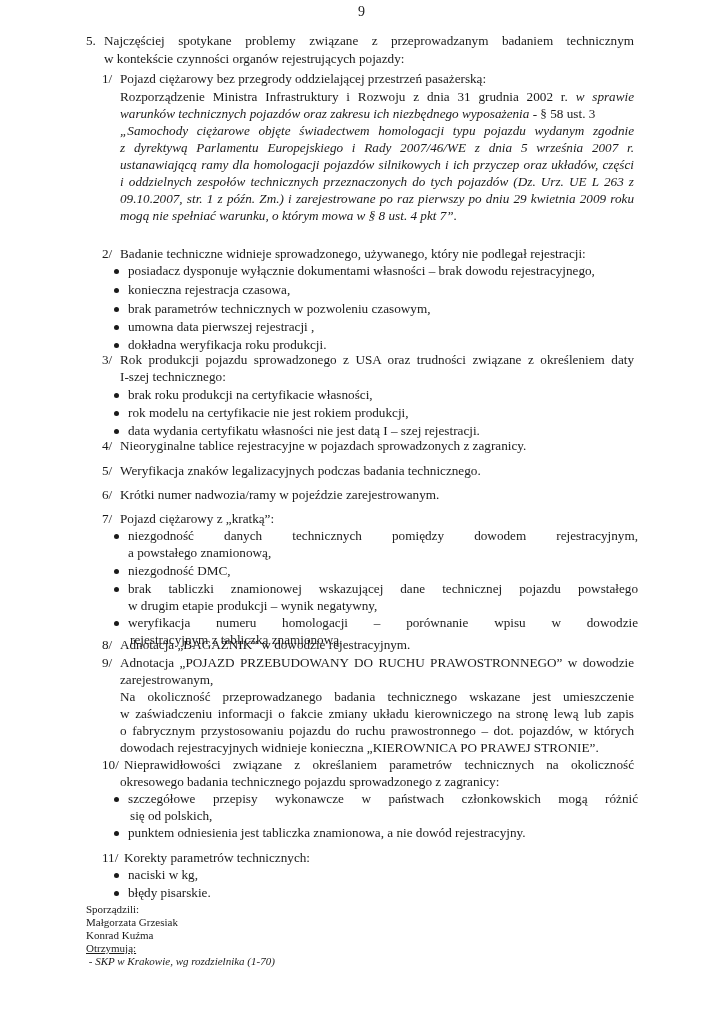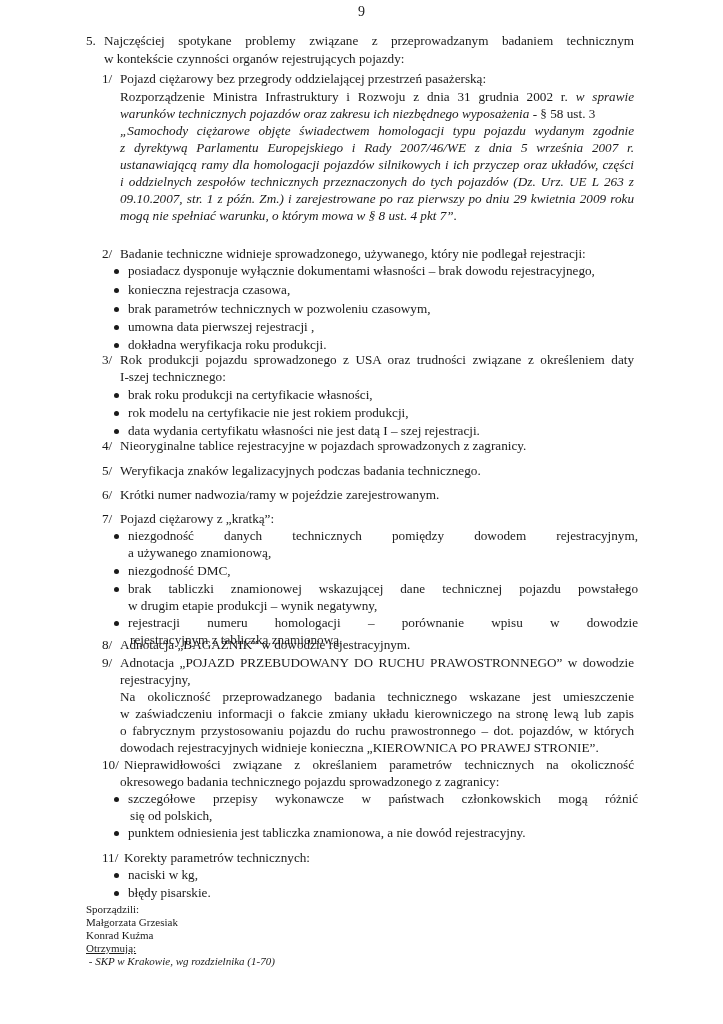--- a/index.html
+++ b/index.html
@@ -66,36 +66,36 @@
   <div class="line" style="left:120px;top:437px;">Nieoryginalne tablice rejestracyjne w pojazdach sprowadzonych z zagranicy.</div>
   <div class="line" style="left:102px;top:462px;">5/</div>
   <div class="line" style="left:120px;top:462px;">Weryfikacja znaków legalizacyjnych podczas badania technicznego.</div>
   <div class="line" style="left:102px;top:486px;">6/</div>
   <div class="line" style="left:120px;top:486px;">Krótki numer nadwozia/ramy w pojeździe zarejestrowanym.</div>
 
   <div class="line" style="left:102px;top:510px;">7/</div>
   <div class="line" style="left:120px;top:510px;">Pojazd ciężarowy z „kratką”:</div>
   <div class="bullet" style="left:114px;top:534px;"></div>
   <div class="just" style="left:128px;top:527px;width:510px;">niezgodność danych technicznych pomiędzy dowodem rejestracyjnym,</div>
-  <div class="line" style="left:128px;top:544px;">a używanego znamionową,</div>
+  <div class="line" style="left:128px;top:544px;">a powstałego znamionową,</div>
   <div class="bullet" style="left:114px;top:569px;"></div>
   <div class="line" style="left:128px;top:562px;">niezgodność DMC,</div>
   <div class="bullet" style="left:114px;top:587px;"></div>
   <div class="just" style="left:128px;top:580px;width:510px;">brak tabliczki znamionowej wskazującej dane technicznej pojazdu powstałego</div>
   <div class="line" style="left:128px;top:597px;">w drugim etapie produkcji – wynik negatywny,</div>
   <div class="bullet" style="left:114px;top:621px;"></div>
-  <div class="just" style="left:128px;top:614px;width:510px;">rejestracji numeru homologacji – porównanie wpisu w dowodzie</div>
+  <div class="just" style="left:128px;top:614px;width:510px;">weryfikacja numeru homologacji – porównanie wpisu w dowodzie</div>
   <div class="line" style="left:130px;top:631px;">rejestracyjnym z tabliczką znamionową.</div>
 
   <div class="line" style="left:102px;top:636px;">8/</div>
   <div class="line" style="left:120px;top:636px;">Adnotacja „BAGAŻNIK” w dowodzie rejestracyjnym.</div>
 
   <div class="line" style="left:102px;top:654px;">9/</div>
   <div class="just" style="left:120px;top:654px;width:514px;">Adnotacja „POJAZD PRZEBUDOWANY DO RUCHU PRAWOSTRONNEGO” w dowodzie</div>
-  <div class="line" style="left:120px;top:671px;">rejestracyjny,</div>
+  <div class="line" style="left:120px;top:671px;">zarejestrowanym,</div>
   <div class="just" style="left:120px;top:688px;width:514px;">Na okoliczność przeprowadzanego badania technicznego wskazane jest umieszczenie</div>
   <div class="just" style="left:120px;top:705px;width:514px;">w zaświadczeniu informacji o fakcie zmiany układu kierowniczego na stronę lewą lub zapis</div>
   <div class="just" style="left:120px;top:722px;width:514px;">o fabrycznym przystosowaniu pojazdu do ruchu prawostronnego – dot. pojazdów, w których</div>
   <div class="line" style="left:120px;top:739px;">dowodach rejestracyjnych widnieje konieczna „KIEROWNICA PO PRAWEJ STRONIE”.</div>
 
   <div class="line" style="left:102px;top:756px;">10/</div>
   <div class="just" style="left:124px;top:756px;width:510px;">Nieprawidłowości związane z określaniem parametrów technicznych na okoliczność</div>
   <div class="line" style="left:120px;top:773px;">okresowego badania technicznego pojazdu sprowadzonego z zagranicy:</div>
   <div class="bullet" style="left:114px;top:797px;"></div>
   <div class="just" style="left:128px;top:790px;width:510px;">szczegółowe przepisy wykonawcze w państwach członkowskich mogą różnić</div>

